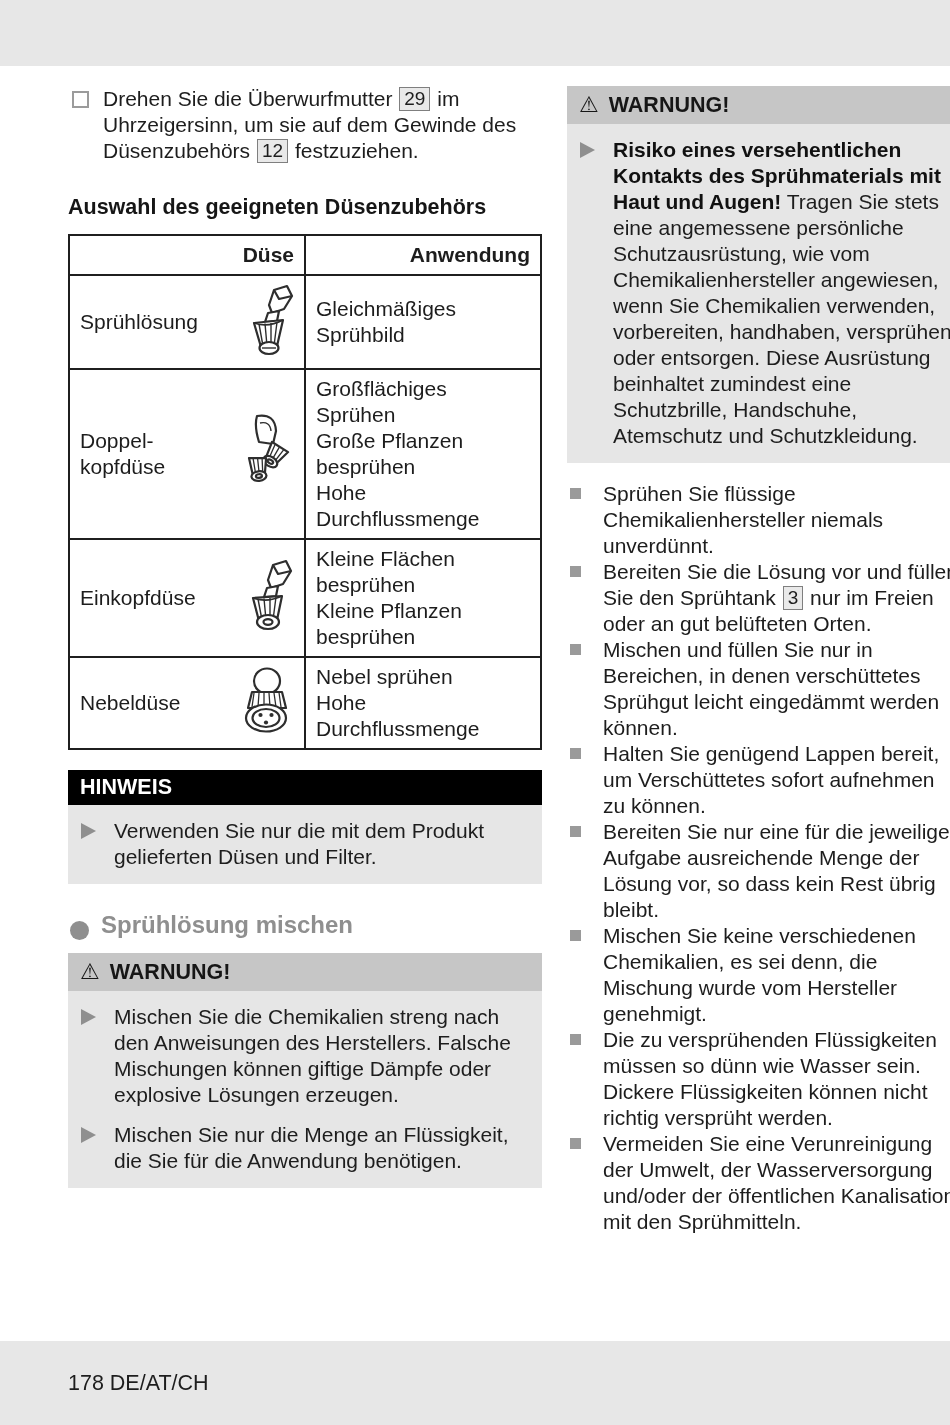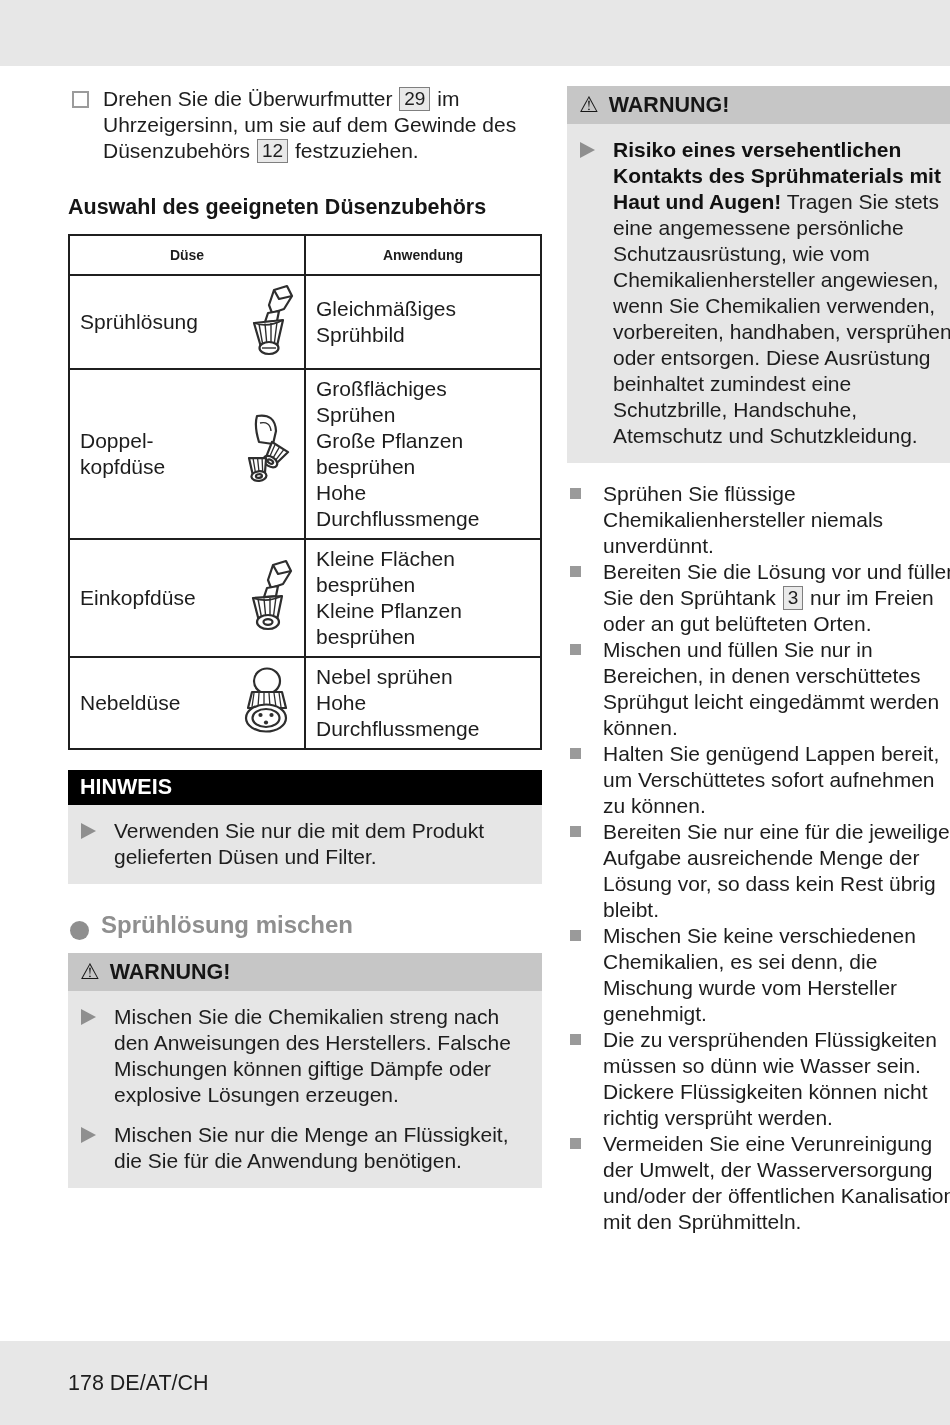--- a/index.html
+++ b/index.html
@@ -23,21 +23,21 @@
     display:inline-block;border:1.5px solid #7f7f7f;background:#e9e9e9;
     padding:0 4px;margin:0 1px;font-size:19px;line-height:22px;color:#1d1d1d;
     position:relative;top:-1px;
   }
 
   h3.sub-heading{font-size:21.5px;line-height:27px;margin:0 0 13px 0;font-weight:bold;color:#161616;}
 
   
   table.nozzle{width:100%;border-collapse:collapse;table-layout:fixed;}
   table.nozzle th, table.nozzle td{border:2px solid #1f1f1f;}
-  table.nozzle th{font-size:14px;text-align:center;padding:6px 10px;font-weight:bold;}
+  table.nozzle th{font-size:21px;text-align:right;padding:6px 10px;font-weight:bold;}
   table.nozzle td{padding:6px 10px;vertical-align:middle;}
   td.nozzle-cell{width:178px;}
   .nozzle-cell-inner{display:flex;align-items:center;}
   .nozzle-name{flex:1 1 auto;min-width:0;}
   .nozzle-icon{flex:none;margin-left:4px;}
   .app-line{margin:0;}
 
   
   .note-box{margin-top:20px;}
   .note-header{

